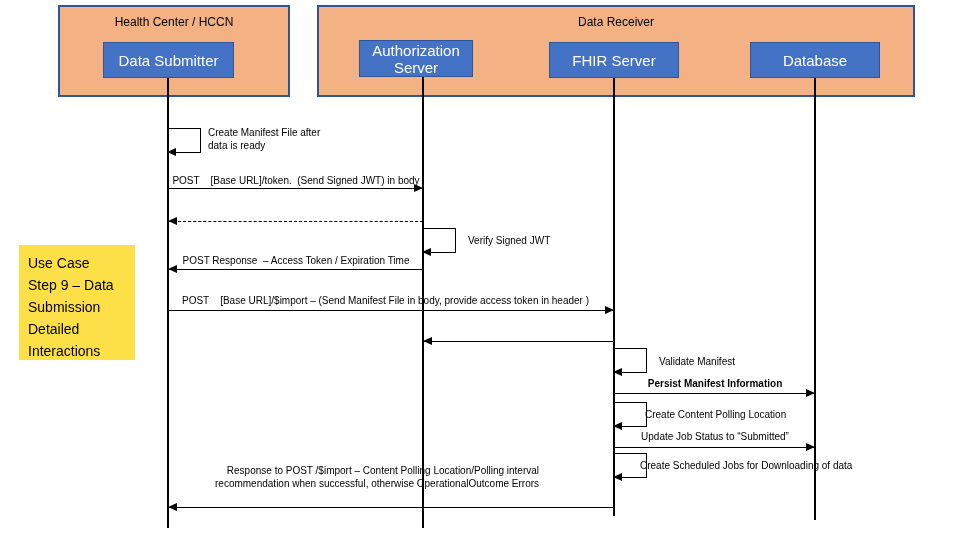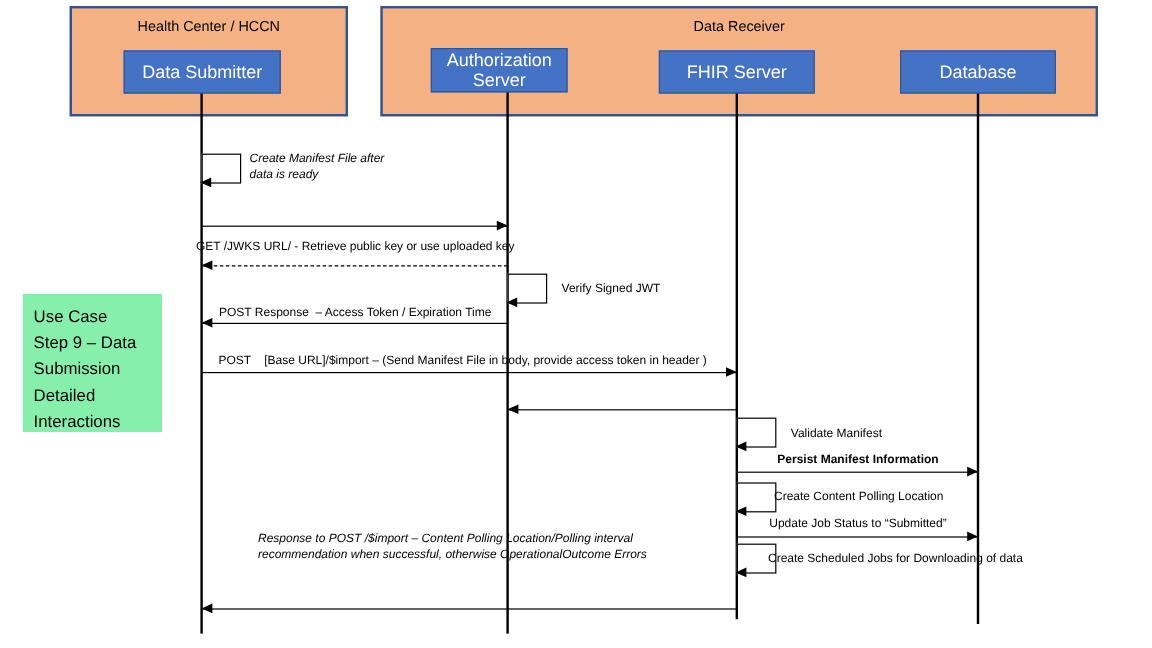--- a/index.html
+++ b/index.html
@@ -6,40 +6,40 @@
   .canvas{position:relative;width:960px;height:540px;background:#ffffff;overflow:hidden;
           font-family:"Liberation Sans",sans-serif;color:#000;}
   
   .group{position:absolute;background:#F4B183;border:2px solid #2F5597;box-sizing:border-box;}
   .group-title{position:absolute;left:0;width:100%;text-align:center;font-size:12px;color:#000;}
   
   .actor{position:absolute;background:#4472C4;border:1.5px solid #2F5597;box-sizing:border-box;
          color:#fff;font-size:15px;line-height:17px;display:flex;align-items:center;
          justify-content:center;text-align:center;padding:0 4px;}
   
-  .note{position:absolute;left:19px;top:245px;width:116px;height:115px;background:#86efac;
+  .note{position:absolute;left:19px;top:245px;width:116px;height:115px;background:#fde047;
         box-sizing:border-box;padding:7px 12px 0 9px;font-size:14px;line-height:22px;
         white-space:pre-line;color:#000;}
   
   .lifeline{position:absolute;width:1.5px;background:#000;}
   
   .selfbox{position:absolute;width:33px;height:25px;background:#fff;border:1.5px solid #000;
            box-sizing:border-box;}
   
   .arrow{position:absolute;height:0;border-top:1.5px solid #000;}
   .arrow.dashed{border-top-style:dashed;}
   
   .head{position:absolute;width:0;height:0;border-top:4.5px solid transparent;
         border-bottom:4.5px solid transparent;}
   .head.r{border-left:9px solid #000;}
   .head.l{border-right:9px solid #000;}
   
   .msg{position:absolute;font-size:10px;line-height:13px;white-space:pre;color:#000;}
   .msg.c{transform:translateX(-50%);}
-  .msg.multi{white-space:pre-line;font-style:italic;}
+  .msg.multi{white-space:pre-line;}
 </style>
 </head>
 <body>
 
 <div class="canvas">
 
   <div class="group" style="left:58px;top:5px;width:232px;height:92px;">
     <div class="group-title" style="top:8px;">Health Center / HCCN</div>
   </div>
   <div class="group" style="left:317px;top:5px;width:598px;height:92px;">
@@ -60,24 +60,24 @@
   <div class="lifeline" style="left:167px;top:78px;height:450px;"></div>
   <div class="lifeline" style="left:422px;top:77px;height:451px;"></div>
   <div class="lifeline" style="left:613px;top:78px;height:438px;"></div>
   <div class="lifeline" style="left:814px;top:78px;height:442px;"></div>
 
   <div class="selfbox" style="left:168px;top:128px;"></div>
   <div class="head l" style="left:167px;top:148px;"></div>
   <div class="msg multi" style="left:208px;top:126px;">Create Manifest File after
 data is ready</div>
 
+  <div class="msg c" style="left:296px;top:174px;">POST    [Base URL]/token.  (Send Signed JWT) in body</div>
   <div class="arrow" style="left:168px;top:188px;width:255px;"></div>
   <div class="head r" style="left:414px;top:184px;"></div>
 
-  <div class="msg c" style="left:296px;top:199px;">GET /JWKS URL/ - Retrieve public key or use uploaded key</div>
   <div class="arrow dashed" style="left:168px;top:221px;width:255px;"></div>
   <div class="head l" style="left:168px;top:217px;"></div>
 
   <div class="selfbox" style="left:423px;top:228px;"></div>
   <div class="head l" style="left:422px;top:248px;"></div>
   <div class="msg" style="left:468px;top:234px;">Verify Signed JWT</div>
 
   <div class="msg c" style="left:296px;top:254px;">POST Response  – Access Token / Expiration Time</div>
   <div class="arrow" style="left:168px;top:269px;width:255px;"></div>
   <div class="head l" style="left:168px;top:265px;"></div>
@@ -102,18 +102,18 @@
   <div class="msg" style="left:645px;top:408px;">Create Content Polling Location</div>
 
   <div class="msg c" style="left:715px;top:430px;">Update Job Status to “Submitted”</div>
   <div class="arrow" style="left:614px;top:447px;width:201px;"></div>
   <div class="head r" style="left:806px;top:443px;"></div>
 
   <div class="selfbox" style="left:614px;top:453px;"></div>
   <div class="head l" style="left:613px;top:473px;"></div>
   <div class="msg" style="left:640px;top:459px;">Create Scheduled Jobs for Downloading of data</div>
 
-  <div class="msg multi" style="left:215px;top:443px;">Response to POST /$import – Content Polling Location/Polling interval
+  <div class="msg multi" style="left:215px;top:464px;text-align:right;">Response to POST /$import – Content Polling Location/Polling interval
 recommendation  when successful, otherwise OperationalOutcome Errors</div>
   <div class="arrow" style="left:168px;top:507px;width:446px;"></div>
   <div class="head l" style="left:168px;top:503px;"></div>
 
 </div>
 
 </body></html>

